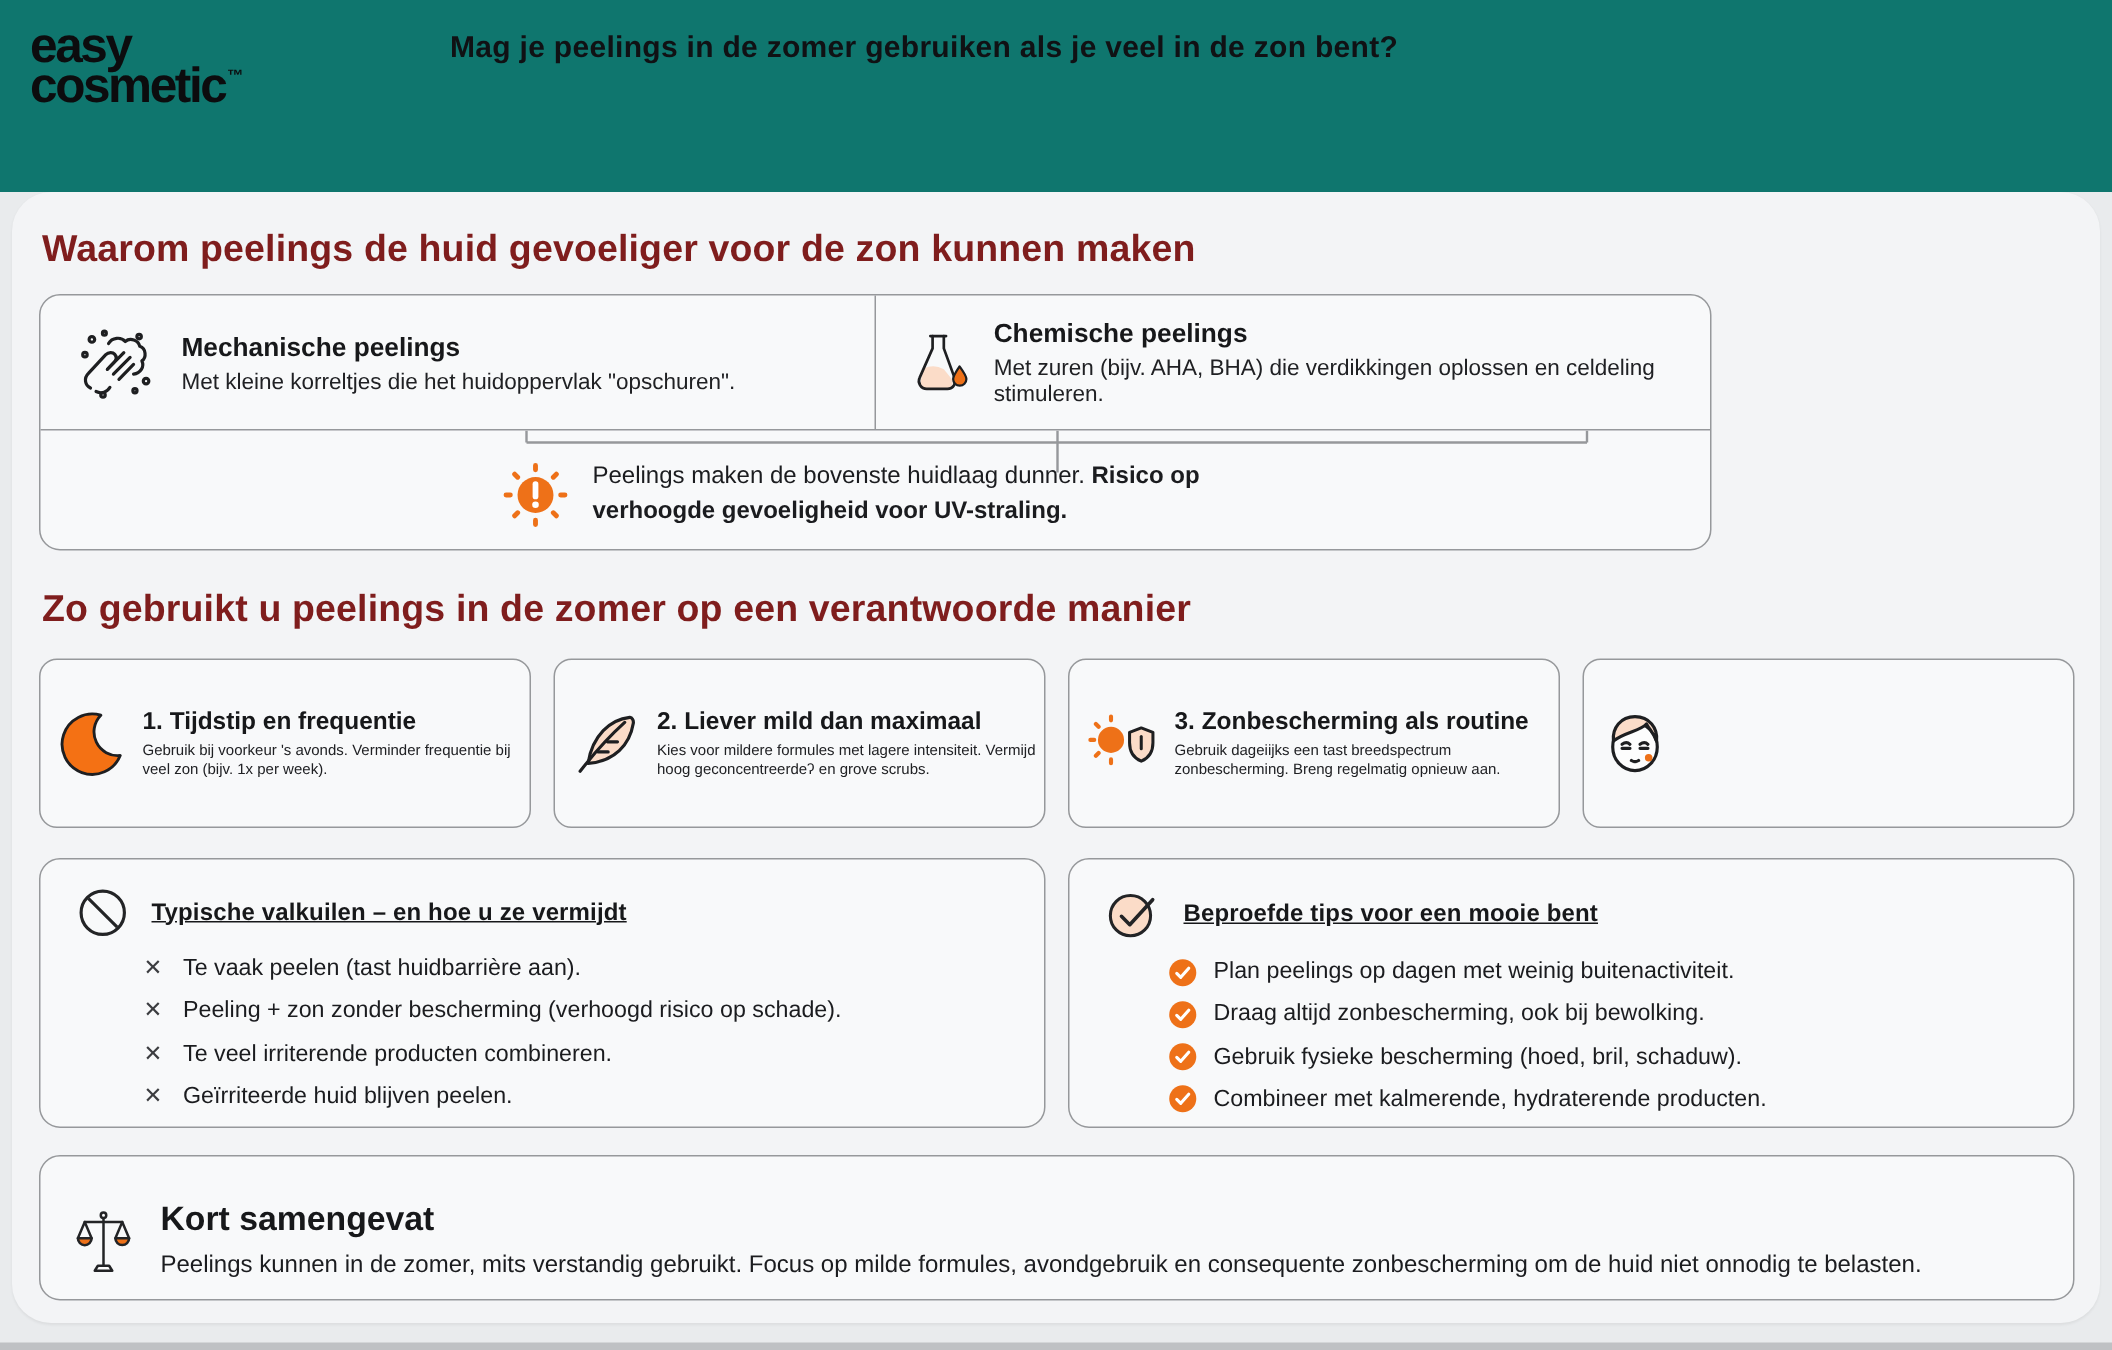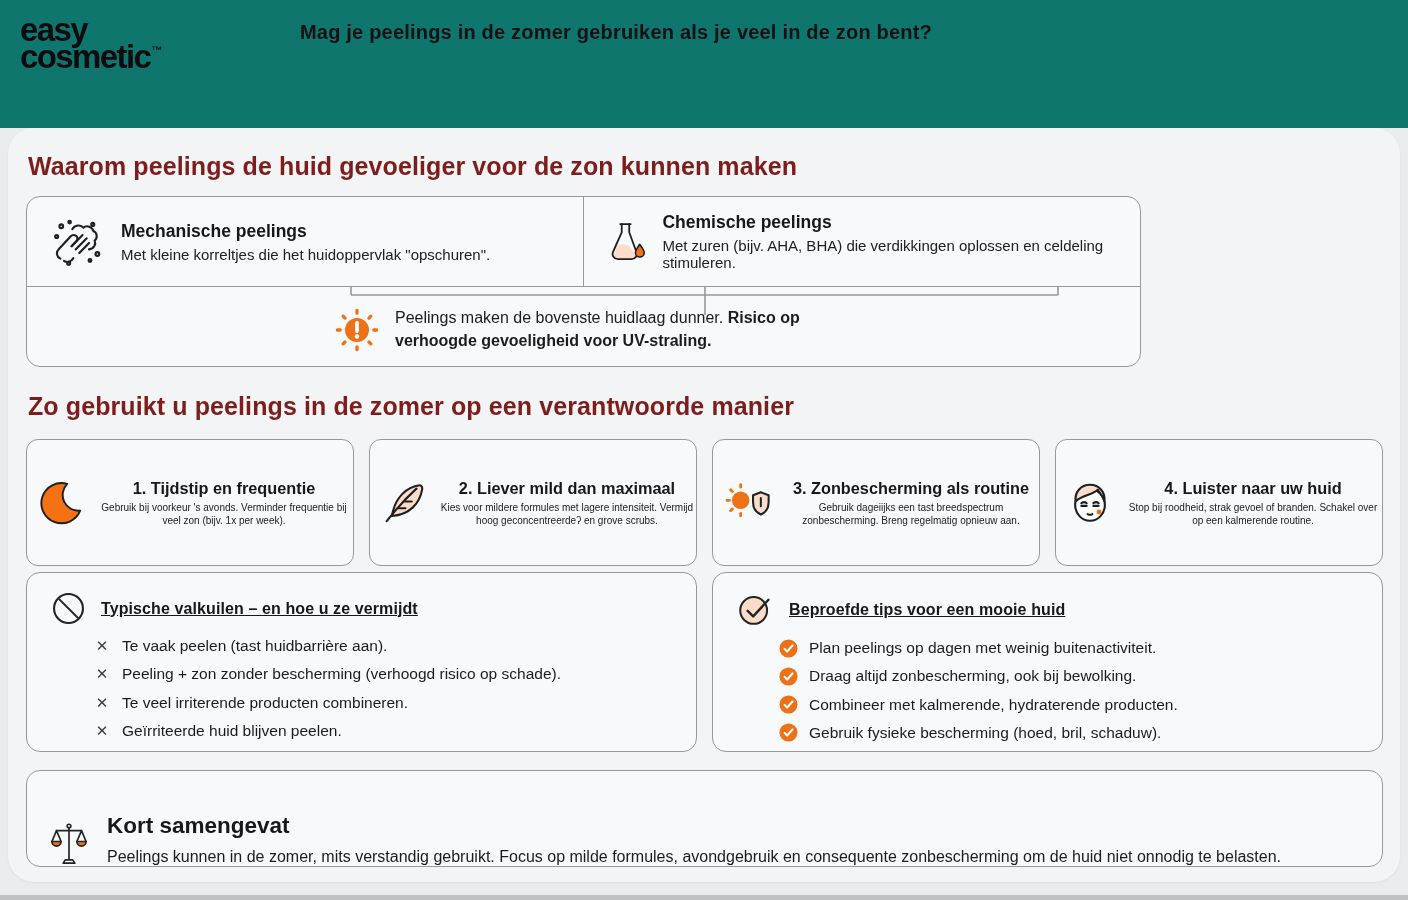--- a/index.html
+++ b/index.html
@@ -27,37 +27,37 @@
   .ov-cell.first{border-right:1.6px solid #96989b;}
   .ov-title{font-size:17.5px;font-weight:700;margin-bottom:4px;}
   .ov-desc{font-size:15px;color:#202124;}
   .connector{position:absolute;left:0;top:90px;width:1357px;height:30px;pointer-events:none;}
   .warn-row{position:absolute;left:0;right:0;top:96px;bottom:0;display:flex;align-items:center;justify-content:center;gap:15px;}
   .warn-text{width:438px;font-size:16px;line-height:1.42;color:#1b1c1f;}
   .warn-text b{font-weight:700;}
 
   
   .cards{position:absolute;left:18px;top:311px;width:1357px;display:flex;gap:15px;}
-  .card{flex:1;height:127px;border-radius:12px;display:flex;align-items:center;gap:11px;padding:8px 0 8px 11px;text-align:center;}
+  .card{flex:1;height:113px;border-radius:12px;display:flex;align-items:center;gap:11px;padding:8px 0 8px 11px;}
   .card-icon{flex:none;}
   .card-title{font-size:16.3px;font-weight:700;margin-bottom:3px;}
   .card-desc{font-size:10px;line-height:1.3;color:#202124;}
 
   
   .columns{position:absolute;left:18px;top:444px;width:1357px;height:180px;display:flex;gap:15px;}
   .colbox{flex:1;border-radius:14px;padding:18px 24px;}
   .colbox-header{display:flex;align-items:center;gap:15px;margin-bottom:10px;}
   .colbox-title{font-size:16px;font-weight:800;letter-spacing:.1px;text-decoration:underline;}
   .col-list{margin-left:42px;}
   .col-item{display:flex;align-items:flex-start;gap:11px;margin-top:8.5px;font-size:15.5px;line-height:1.28;color:#1b1c1f;}
   .x-mark{width:18px;text-align:center;color:#3c3d40;font-size:15px;line-height:1.3;flex:none;}
   .tip-badge{flex:none;margin-top:.5px;}
 
   
-  .summary{position:absolute;left:18px;top:642px;width:1357px;height:97px;border-radius:14px;display:flex;gap:18px;align-items:flex-end;padding:15px 24px 0 22px;}
+  .summary{position:absolute;left:18px;top:642px;width:1357px;height:97px;border-radius:14px;display:flex;gap:18px;align-items:center;padding:15px 24px 0 22px;}
   .summary-icon{flex:none;margin-top:4px;}
   .summary-title{font-size:22.5px;font-weight:800;margin-bottom:9px;}
   .summary-text{font-size:16px;color:#1b1c1f;}
 </style>
 </head>
 <body>
 
 <div class="header">
   <div class="logo">
     <div>easy</div>
@@ -167,24 +167,20 @@
 
     <div class="box card">
       <svg class="card-icon" viewBox="0 0 48 48" width="46" height="46" fill="none" stroke="#1e1f21" stroke-width="2.2" stroke-linecap="round" stroke-linejoin="round">
         <ellipse cx="24" cy="26" rx="15.5" ry="16.5" fill="#fdfdfd"></ellipse>
         <path d="M9 22c-1-9 5-17 15-17s16 8 15 17c-2-6-5-8-7-12-4 5-16 6-23 12z" fill="#fbdcc8"></path>
         <path d="M15 27h5.5M27.5 27H33"></path>
         <path d="M15 24.2c2-1.4 4-1.4 5.5 0M27.5 24.2c2-1.4 4-1.4 5.5 0"></path>
         <path d="M21.5 35.5c1.6 1 3.4 1 5 0"></path>
         <circle cx="33.5" cy="33.5" r="2.6" fill="#ee7118" stroke="none"></circle>
       </svg>
-      <div>
-        <div class="card-title">4. Luister naar uw huid</div>
-        <div class="card-desc">Stop bij roodheid, strak gevoel of branden. Schakel over op een kalmerende routine.</div>
-      </div>
     </div>
   </div>
 
   <div class="columns">
 
     <div class="box colbox">
       <div class="colbox-header">
         <svg viewBox="0 0 40 40" width="35" height="35" fill="none" stroke="#232426" stroke-width="2.4">
           <circle cx="20" cy="20" r="16.5"></circle>
           <path d="M9 9 31 31"></path>
@@ -210,21 +206,21 @@
           </div>
       </div>
     </div>
 
     <div class="box colbox">
       <div class="colbox-header">
         <svg viewBox="0 0 40 40" width="37" height="37">
           <circle cx="18" cy="21" r="14.5" fill="#fbdcc8" stroke="#232426" stroke-width="2.2"></circle>
           <path d="M11.5 21.5l6 6L34 9.5" fill="none" stroke="#232426" stroke-width="2.6" stroke-linecap="round" stroke-linejoin="round"></path>
         </svg>
-        <div class="colbox-title">Beproefde tips voor een mooie huid</div>
+        <div class="colbox-title">Beproefde tips voor een mooie bent</div>
       </div>
       <div class="col-list">
         <div class="col-item">
           <svg class="tip-badge" viewBox="0 0 20 20" width="19" height="19">
               <circle cx="10" cy="10" r="9.5" fill="#ee7118"></circle>
               <path d="M5.8 10.4l2.8 2.8 5.6-6.4" stroke="#ffffff" stroke-width="2.2" fill="none" stroke-linecap="round" stroke-linejoin="round"></path>
             </svg>
           <span>Plan peelings op dagen met weinig buitenactiviteit.</span>
         </div>
         <div class="col-item">
@@ -232,28 +228,28 @@
               <circle cx="10" cy="10" r="9.5" fill="#ee7118"></circle>
               <path d="M5.8 10.4l2.8 2.8 5.6-6.4" stroke="#ffffff" stroke-width="2.2" fill="none" stroke-linecap="round" stroke-linejoin="round"></path>
             </svg>
           <span>Draag altijd zonbescherming, ook bij bewolking.</span>
         </div>
         <div class="col-item">
           <svg class="tip-badge" viewBox="0 0 20 20" width="19" height="19">
               <circle cx="10" cy="10" r="9.5" fill="#ee7118"></circle>
               <path d="M5.8 10.4l2.8 2.8 5.6-6.4" stroke="#ffffff" stroke-width="2.2" fill="none" stroke-linecap="round" stroke-linejoin="round"></path>
             </svg>
+          <span>Gebruik fysieke bescherming (hoed, bril, schaduw).</span>
+        </div>
+        <div class="col-item">
+          <svg class="tip-badge" viewBox="0 0 20 20" width="19" height="19">
+              <circle cx="10" cy="10" r="9.5" fill="#ee7118"></circle>
+              <path d="M5.8 10.4l2.8 2.8 5.6-6.4" stroke="#ffffff" stroke-width="2.2" fill="none" stroke-linecap="round" stroke-linejoin="round"></path>
+            </svg>
           <span>Combineer met kalmerende, hydraterende producten.</span>
-        </div>
-        <div class="col-item">
-          <svg class="tip-badge" viewBox="0 0 20 20" width="19" height="19">
-              <circle cx="10" cy="10" r="9.5" fill="#ee7118"></circle>
-              <path d="M5.8 10.4l2.8 2.8 5.6-6.4" stroke="#ffffff" stroke-width="2.2" fill="none" stroke-linecap="round" stroke-linejoin="round"></path>
-            </svg>
-          <span>Gebruik fysieke bescherming (hoed, bril, schaduw).</span>
         </div>
       </div>
     </div>
   </div>
 
   <div class="box summary">
     <svg class="summary-icon" viewBox="0 0 48 52" width="40" height="44" fill="none" stroke="#232426" stroke-width="2" stroke-linecap="round" stroke-linejoin="round">
       <path d="M24 7v38"></path>
       <circle cx="24" cy="4.5" r="2.2" fill="#fdfdfd"></circle>
       <path d="M9 10h30"></path>

